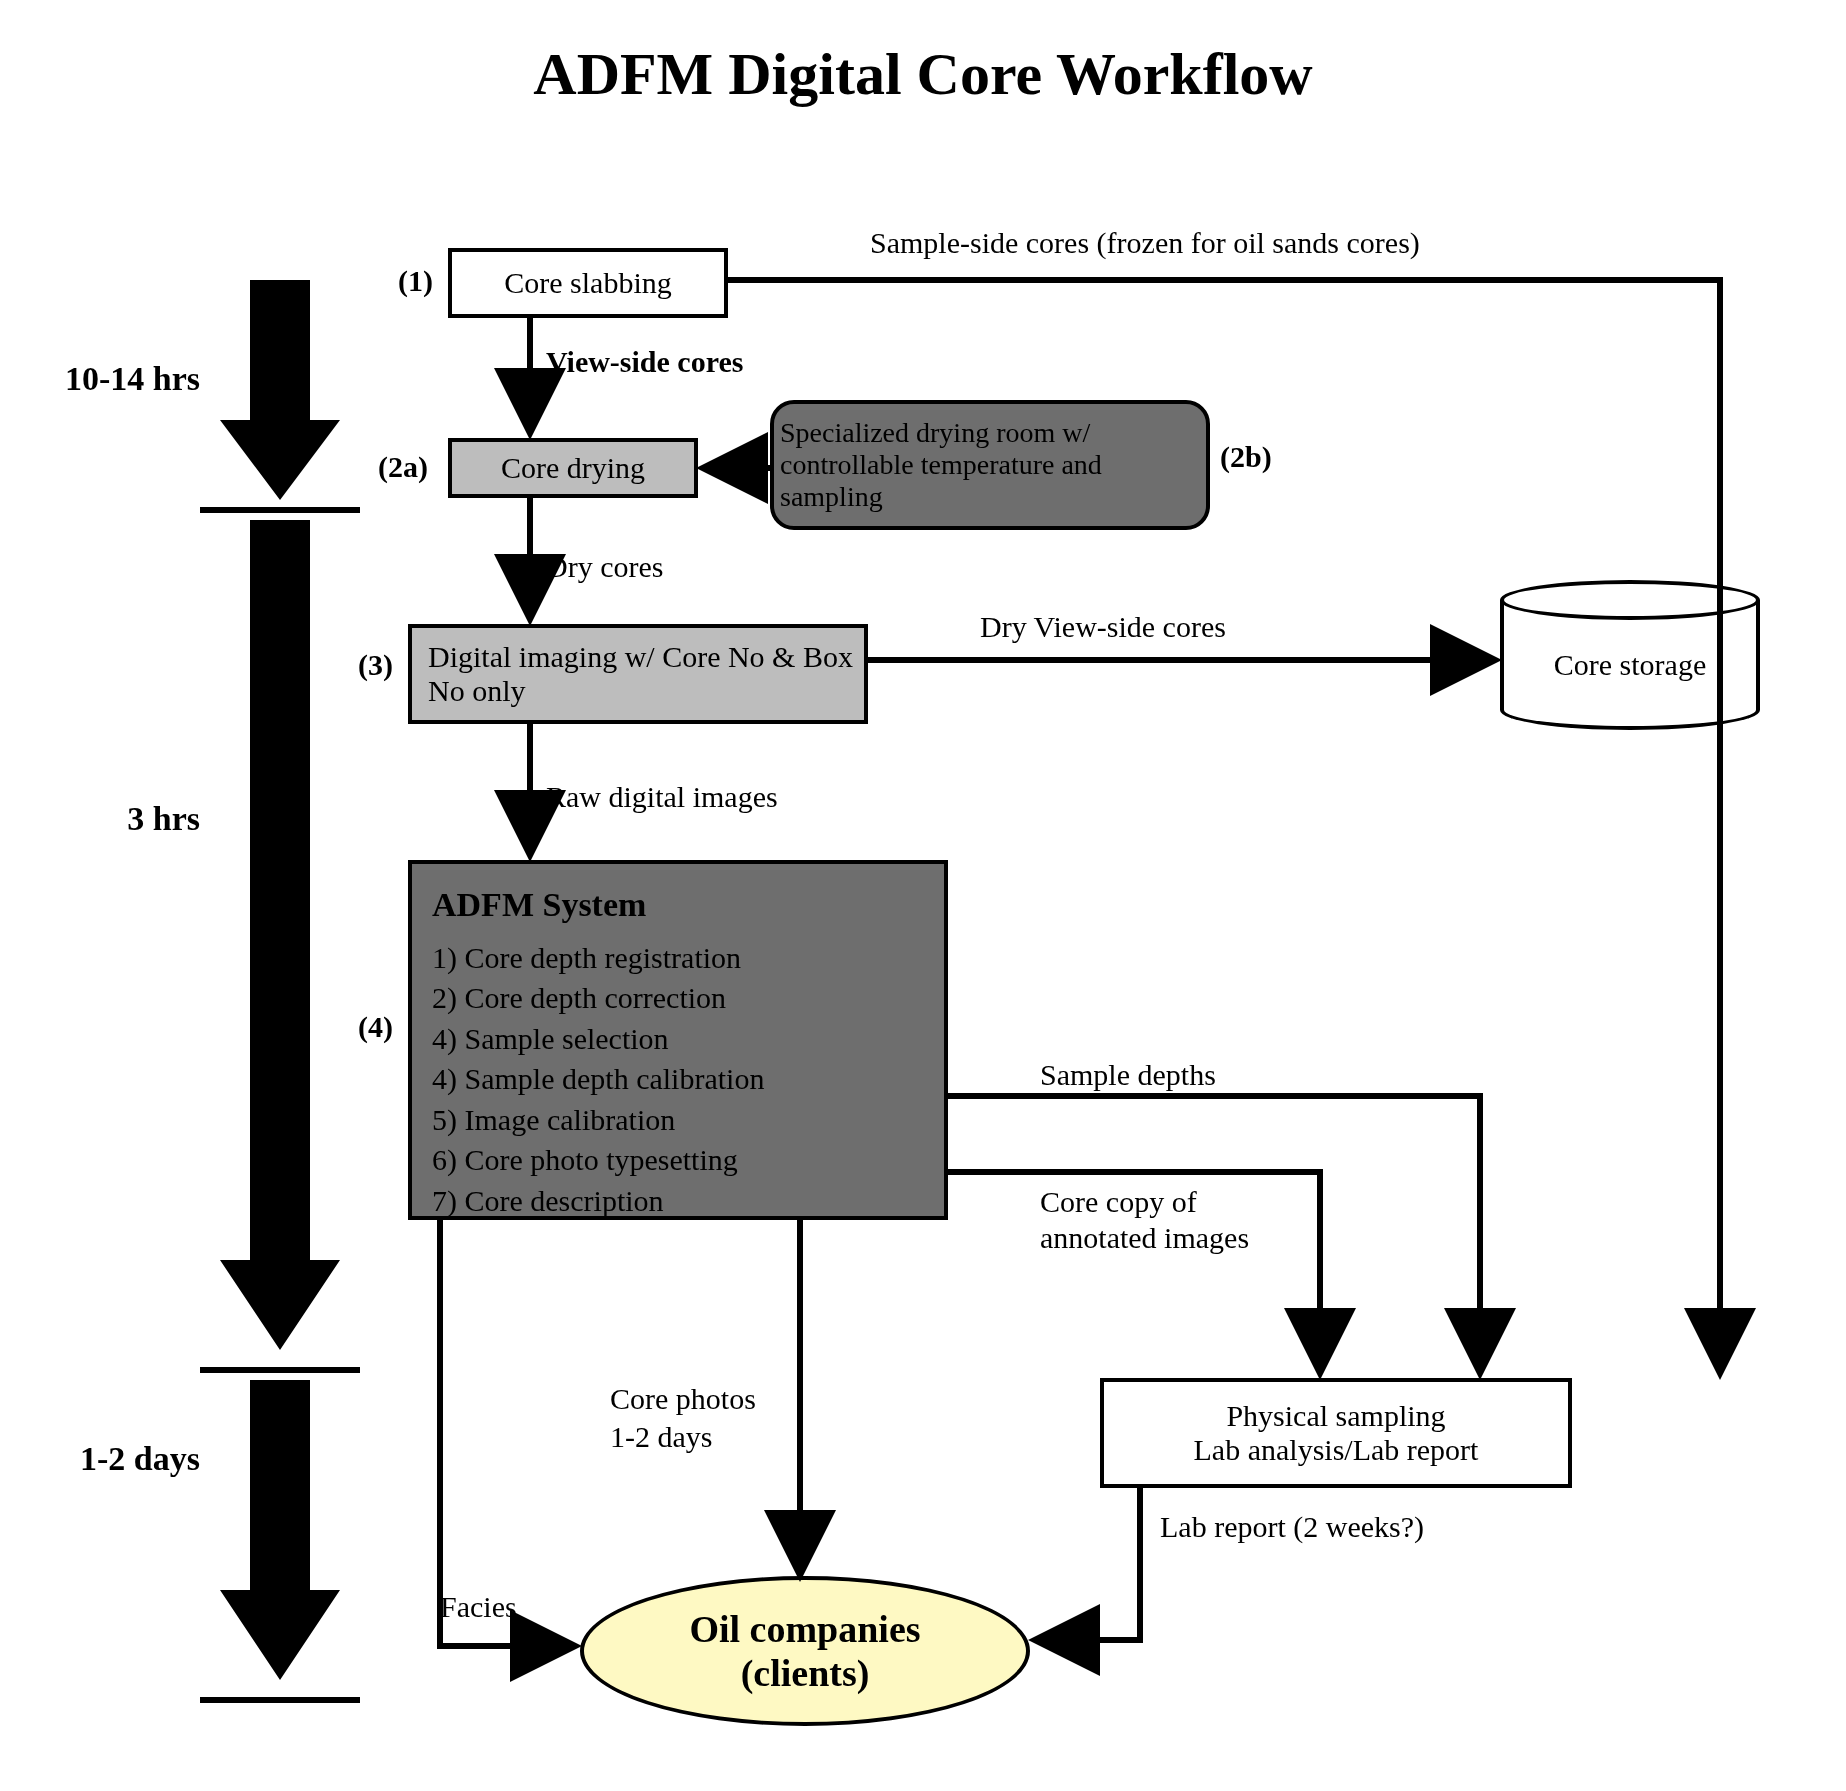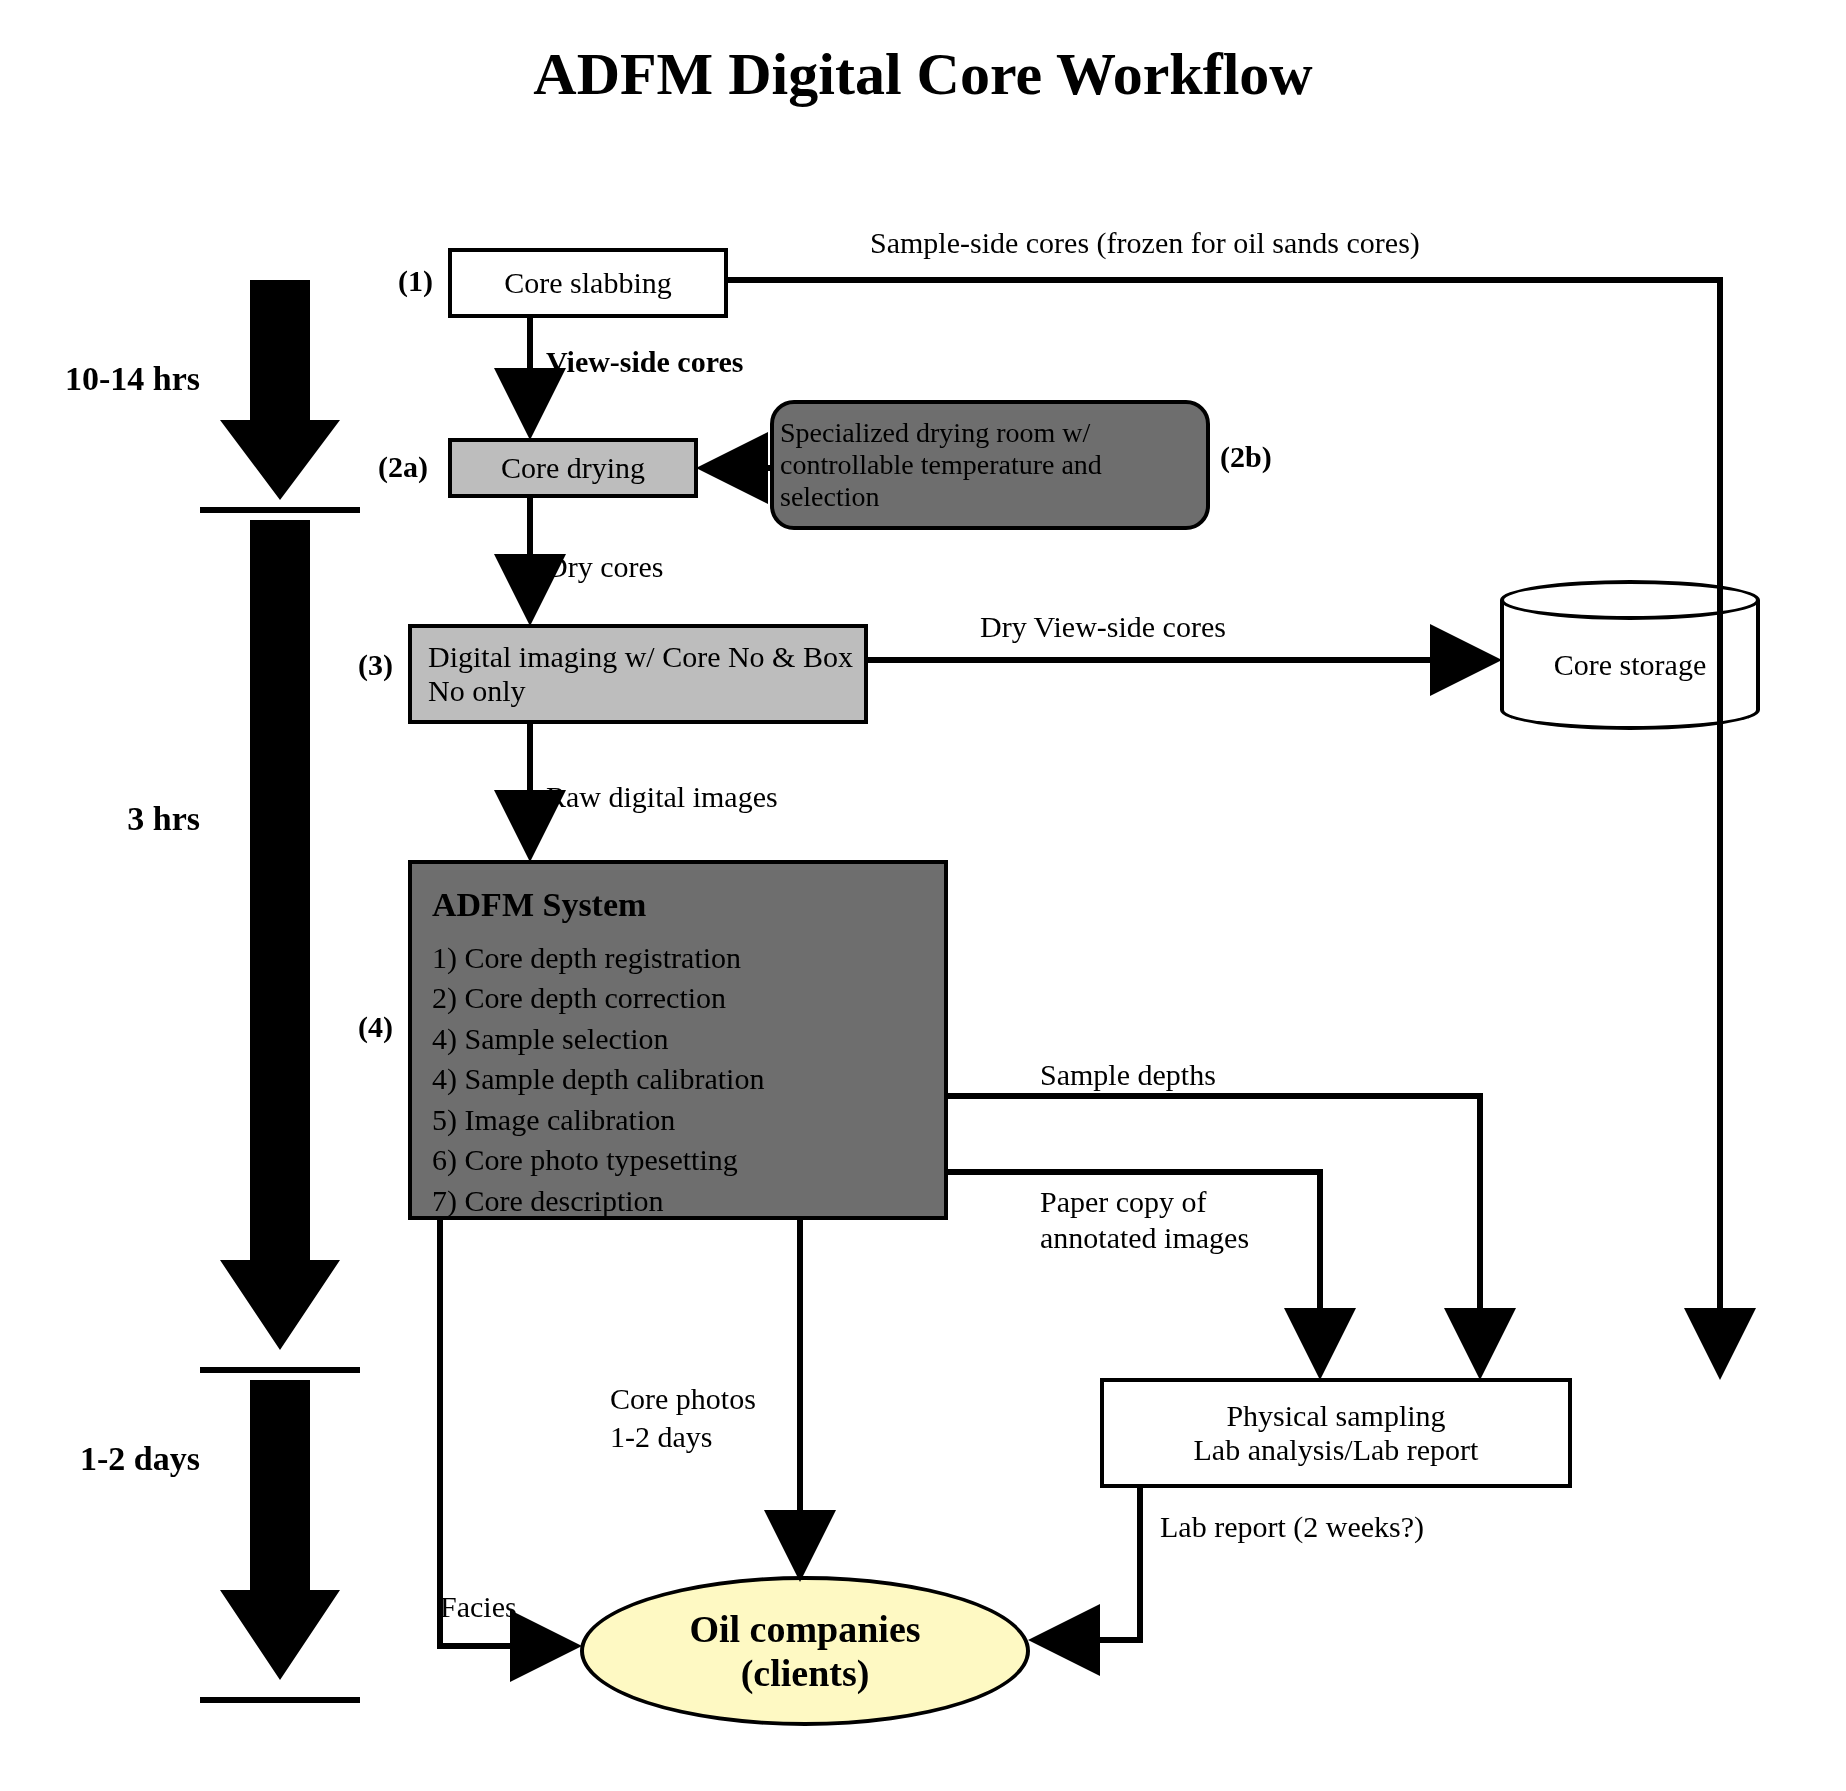--- a/index.html
+++ b/index.html
@@ -120,21 +120,21 @@
   <span>Core slabbing</span>
 </div>
 
 <div class="num-label" style="left:378px; top:450px;">(2a)</div>
 <div class="box shaded-light" style="left:448px; top:438px; width:250px; height:60px;">
   <span>Core drying</span>
 </div>
 
 <div class="num-label" style="left:1220px; top:440px;">(2b)</div>
 <div class="box shaded-dark rounded" style="left:770px; top:400px; width:440px; height:130px; font-size:28px;">
-  <span>Specialized drying room w/ controllable temperature and selection</span>
+  <span>Specialized drying room w/ controllable temperature and sampling</span>
 </div>
 
 <div class="num-label" style="left:358px; top:648px;">(3)</div>
 <div class="box shaded-light" style="left:408px; top:624px; width:460px; height:100px; text-align:left; justify-content:flex-start; padding-left:16px;">
   <span>Digital imaging w/ Core No &amp; Box No only</span>
 </div>
 
 <div class="cyl" style="left:1500px; top:580px; width:260px; height:150px;">
   <div class="body" style="top:20px; bottom:0;"></div>
   <div class="top"></div>
@@ -163,21 +163,21 @@
   <div>(clients)</div>
 </div>
 
 <div class="edge-label" style="left:870px; top:226px;">Sample-side cores (frozen for oil sands cores)</div>
 <div class="edge-label" style="left:546px; top:345px;font-weight:bold;">View-side cores</div>
 <div class="edge-label" style="left:546px; top:550px;">Dry cores</div>
 <div class="edge-label" style="left:980px; top:610px;">Dry View-side cores</div>
 <div class="edge-label" style="left:546px; top:780px;">Raw digital images</div>
 <div class="edge-label" style="left:1040px; top:1058px;">Sample depths</div>
 <div class="edge-label" style="left:1040px; top:1184px; line-height:1.2;">
-  <div>Paper copy of</div>
+  <div>Core copy of</div>
   <div>annotated images</div>
 </div>
 <div class="edge-label" style="left:610px; top:1380px; line-height:1.25;">
   <div>Core photos</div>
   <div>1-2 days</div>
 </div>
 <div class="edge-label" style="left:1160px; top:1510px;">Lab report (2 weeks?)</div>
 <div class="edge-label" style="left:440px; top:1590px;">Facies</div>
 
 <svg class="arrows">

